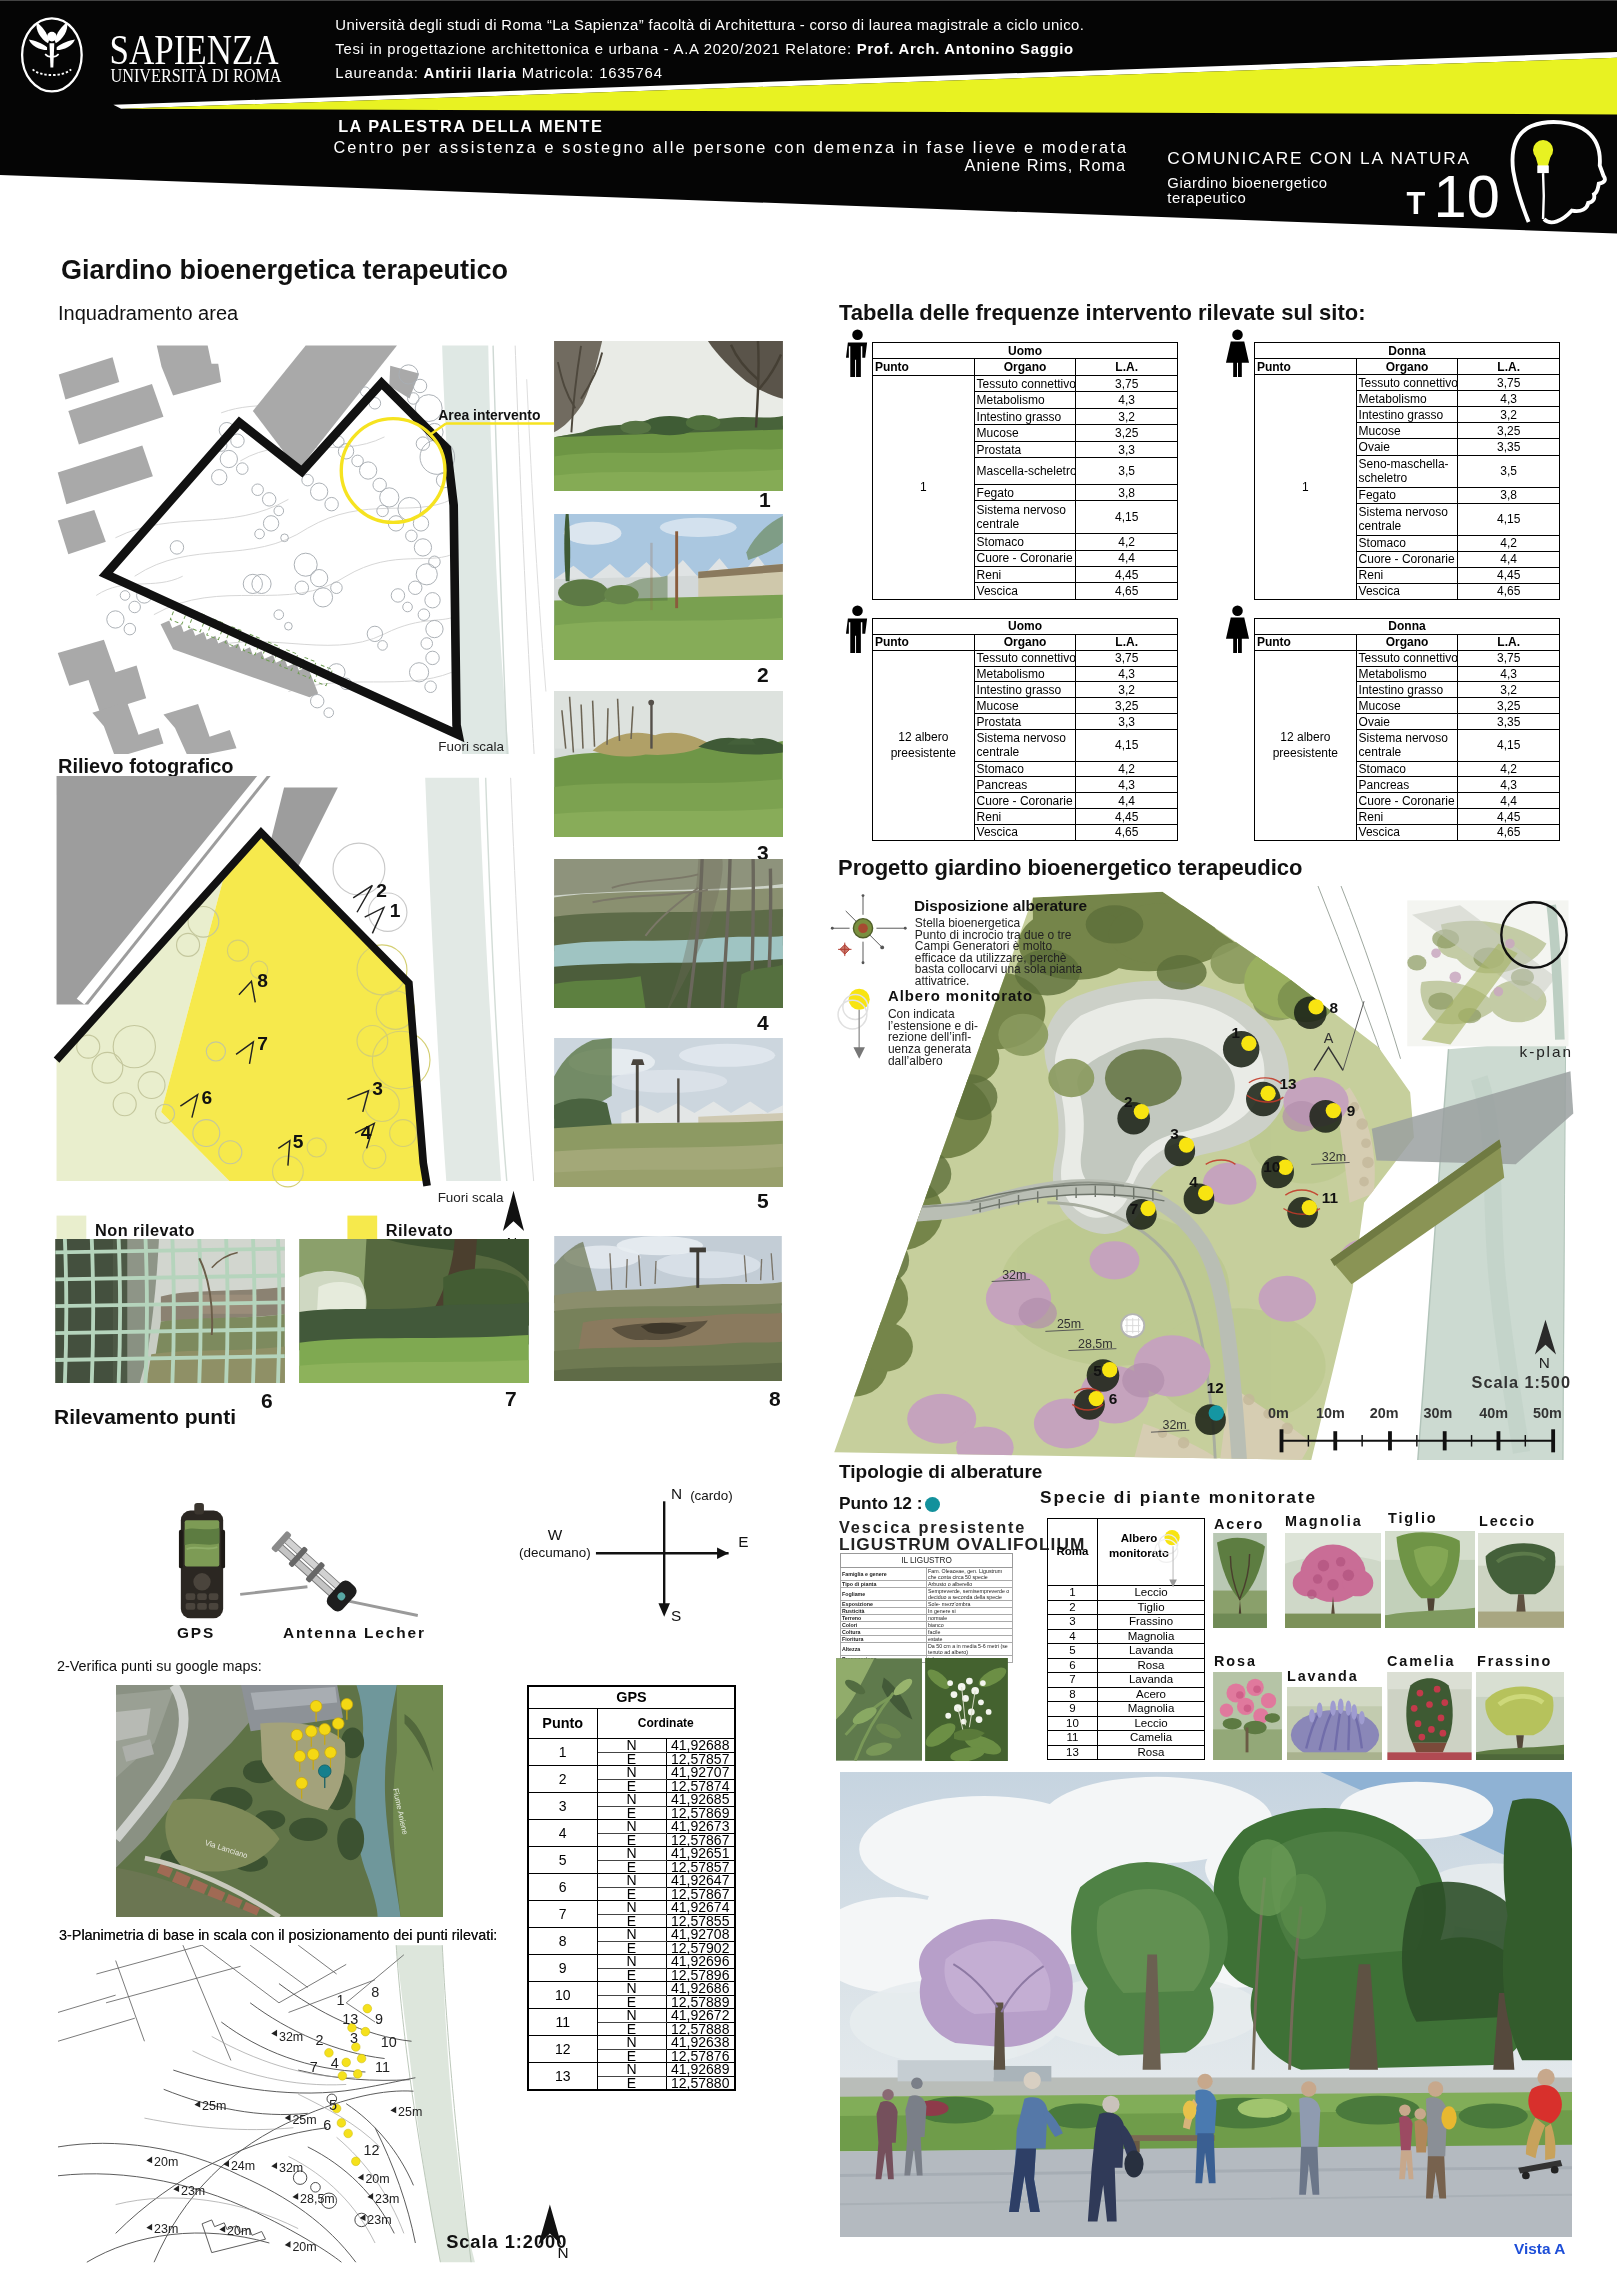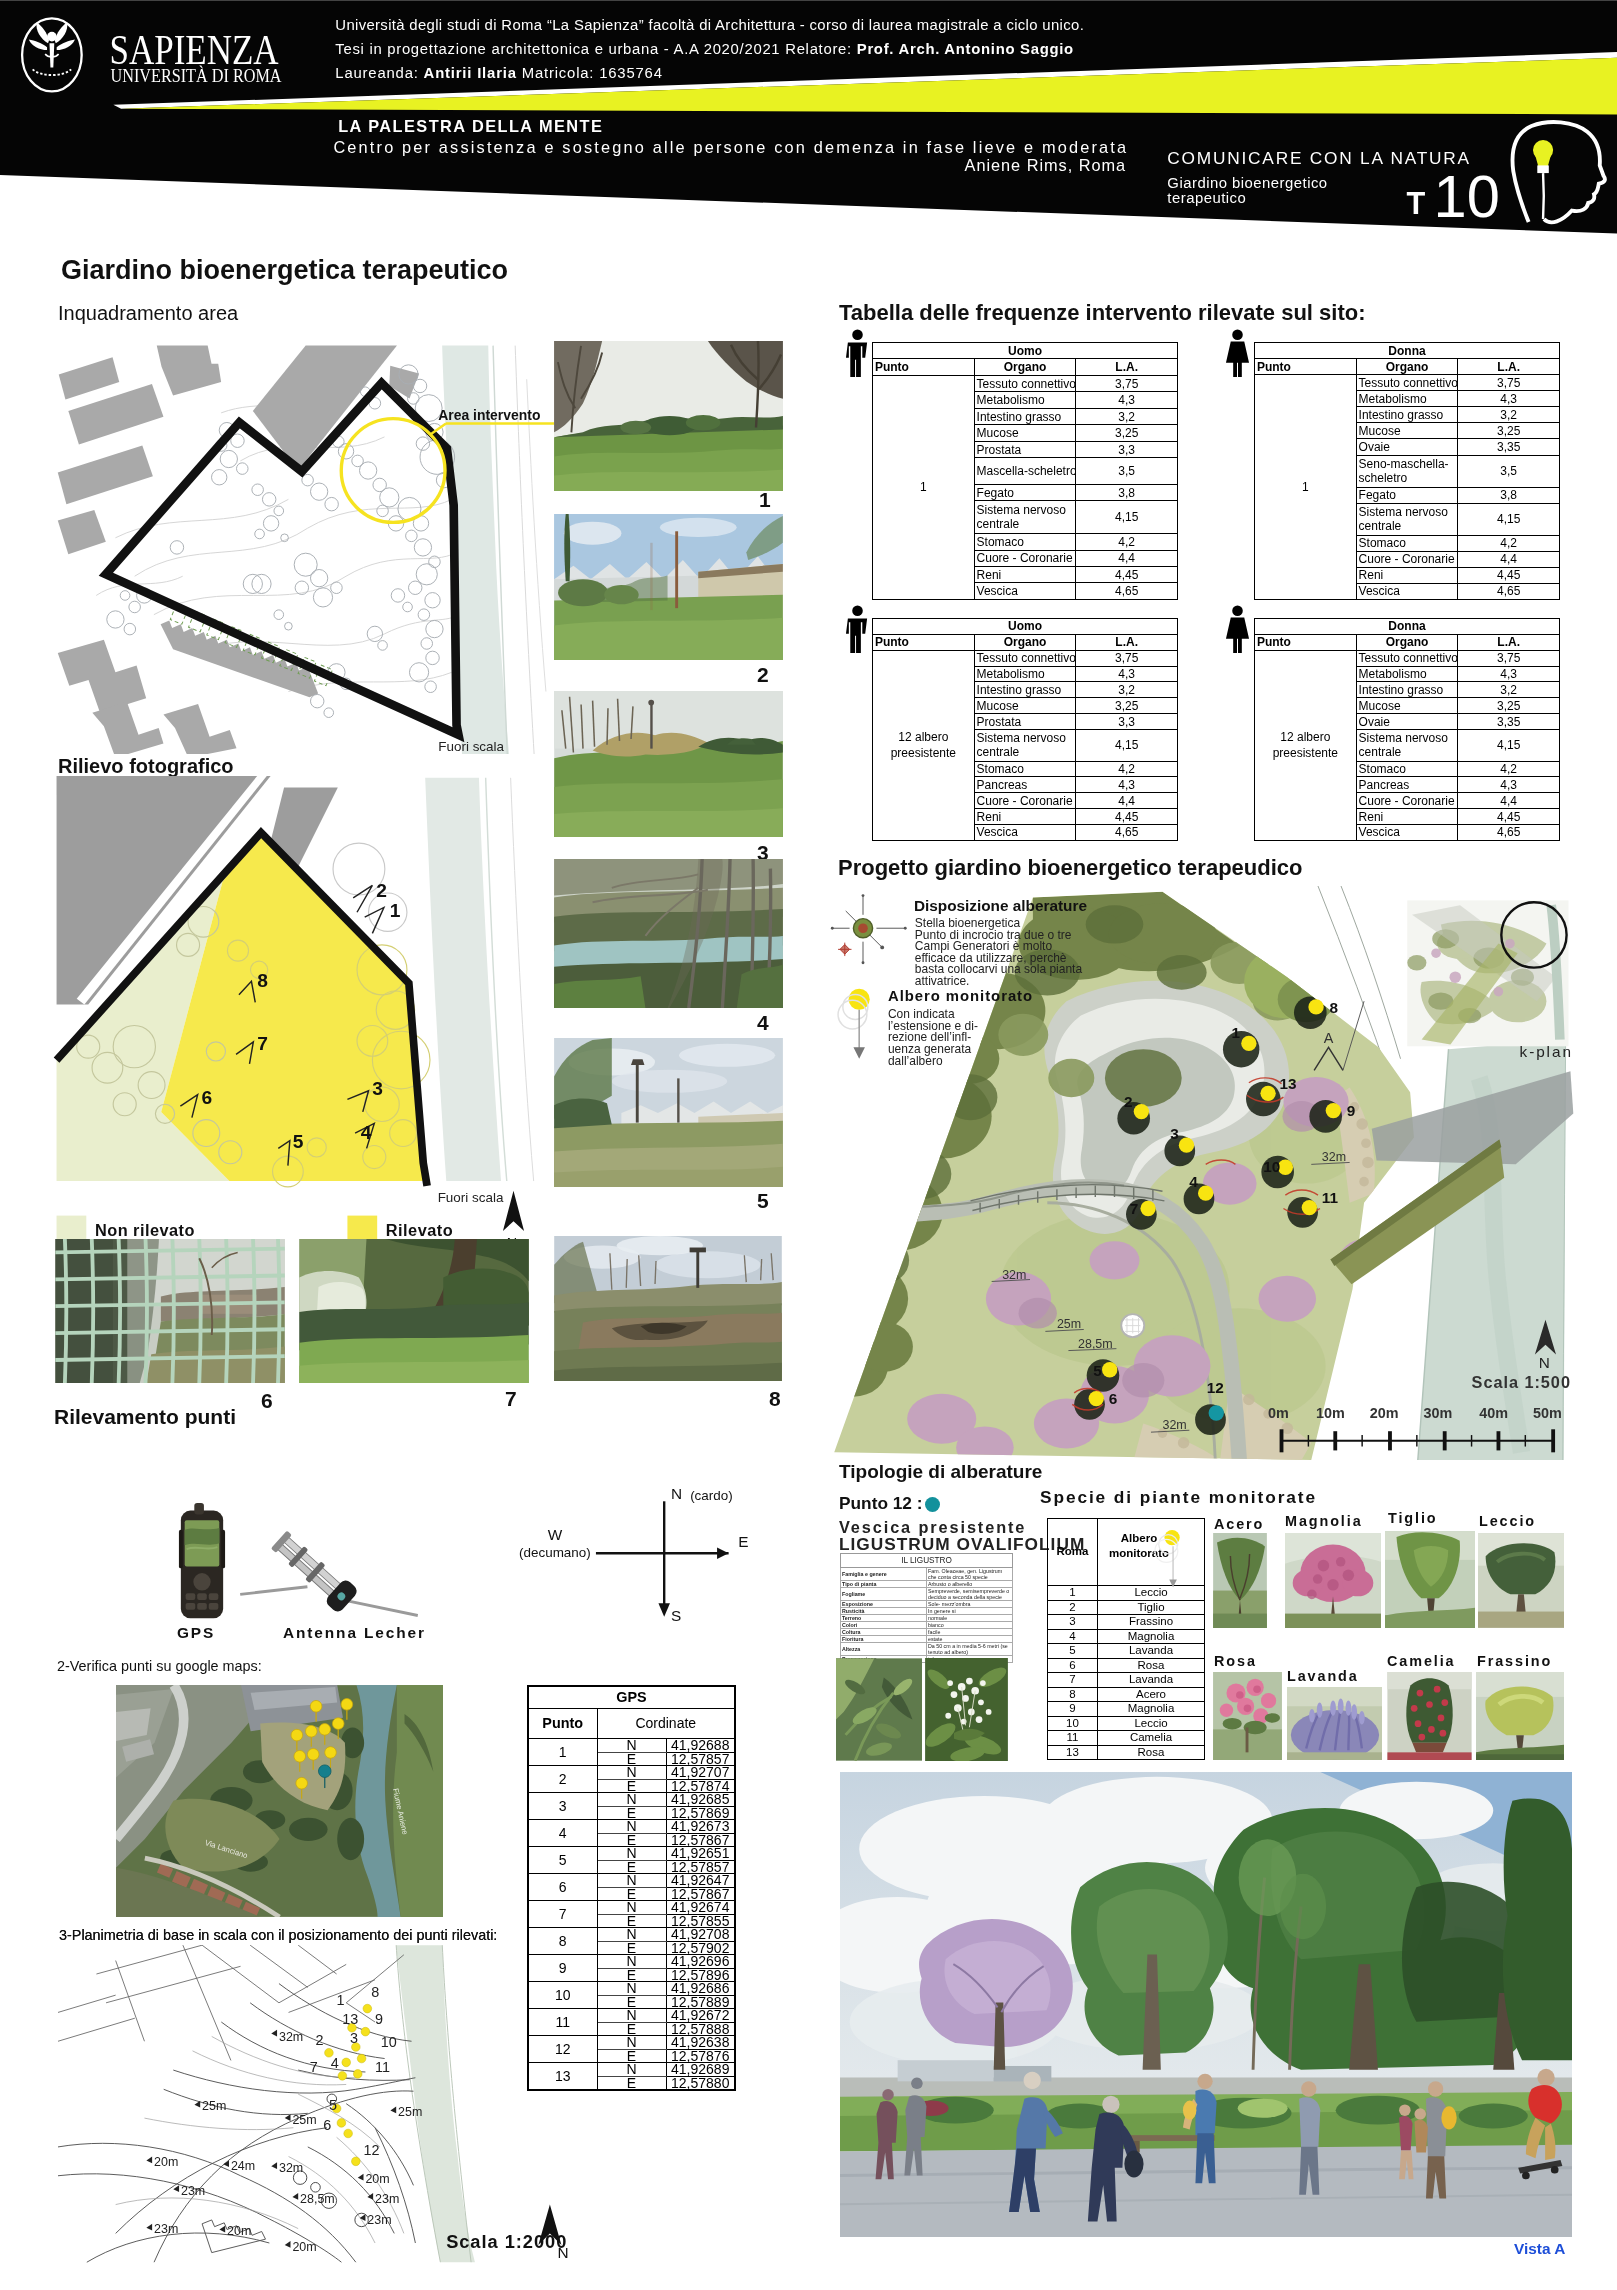--- a/index.html
+++ b/index.html
@@ -979,21 +979,21 @@
 </tbody>
     </table>
 
 <table class="gps abs" style="left:527px;top:1685px;width:209px;height:406px">
  <tbody>
         <tr>
           <td colspan="3" style="font-weight:bold;height:21px;font-size:14.4px">GPS</td>
         </tr>
  <tr>
           <td style="width:50px;font-weight:bold;height:29px;font-size:14.4px">Punto</td>
-          <td colspan="2" style="font-weight:normal;font-size:14px">Cordinate</td>
+          <td colspan="2" style="font-weight:bold;font-size:12px">Cordinate</td>
         </tr>
  <tr>
           <td rowspan="2">1</td>
           <td style="width:51px;height:10.6px;border-bottom:1px solid #444">N</td>
           <td style="border-bottom:0.8px solid #000">41,92688</td>
         </tr>
  <tr>
           <td style="height:10.6px">E</td>
           <td>12,57857</td>
         </tr>

